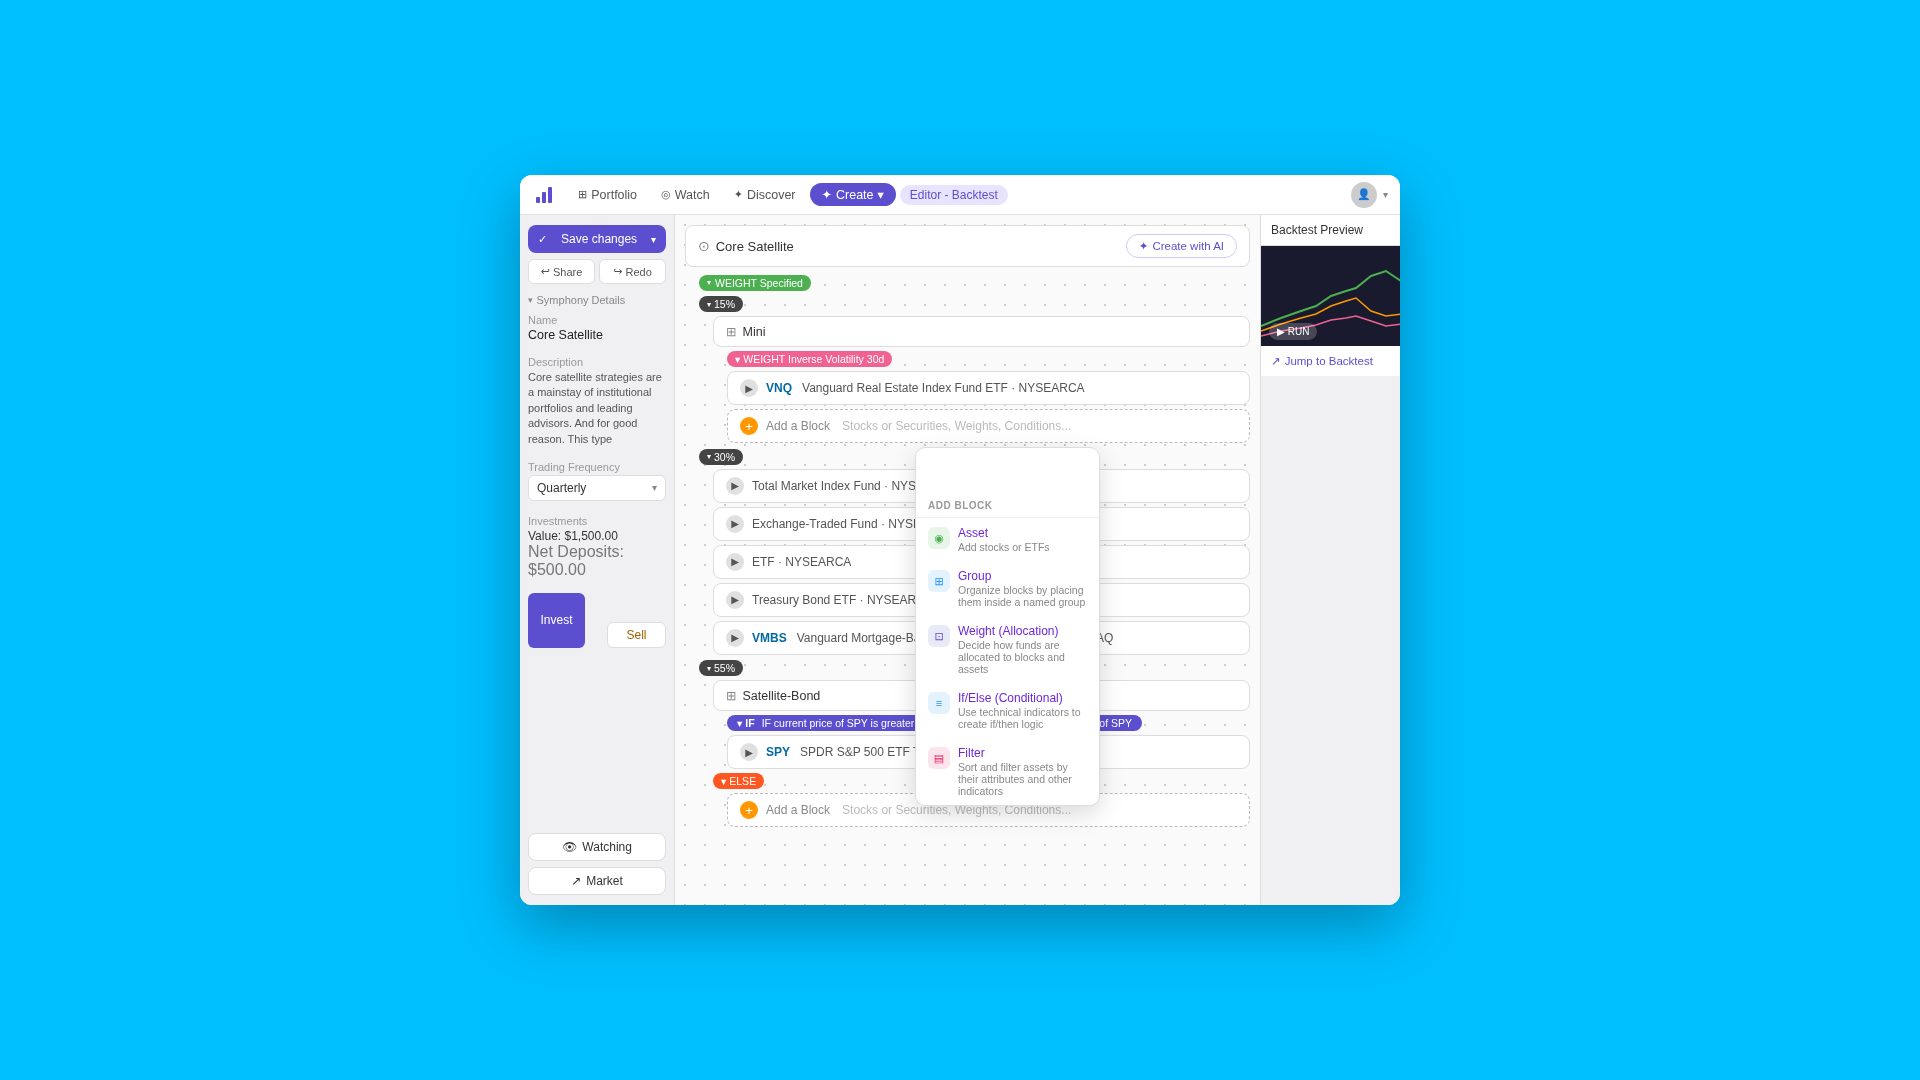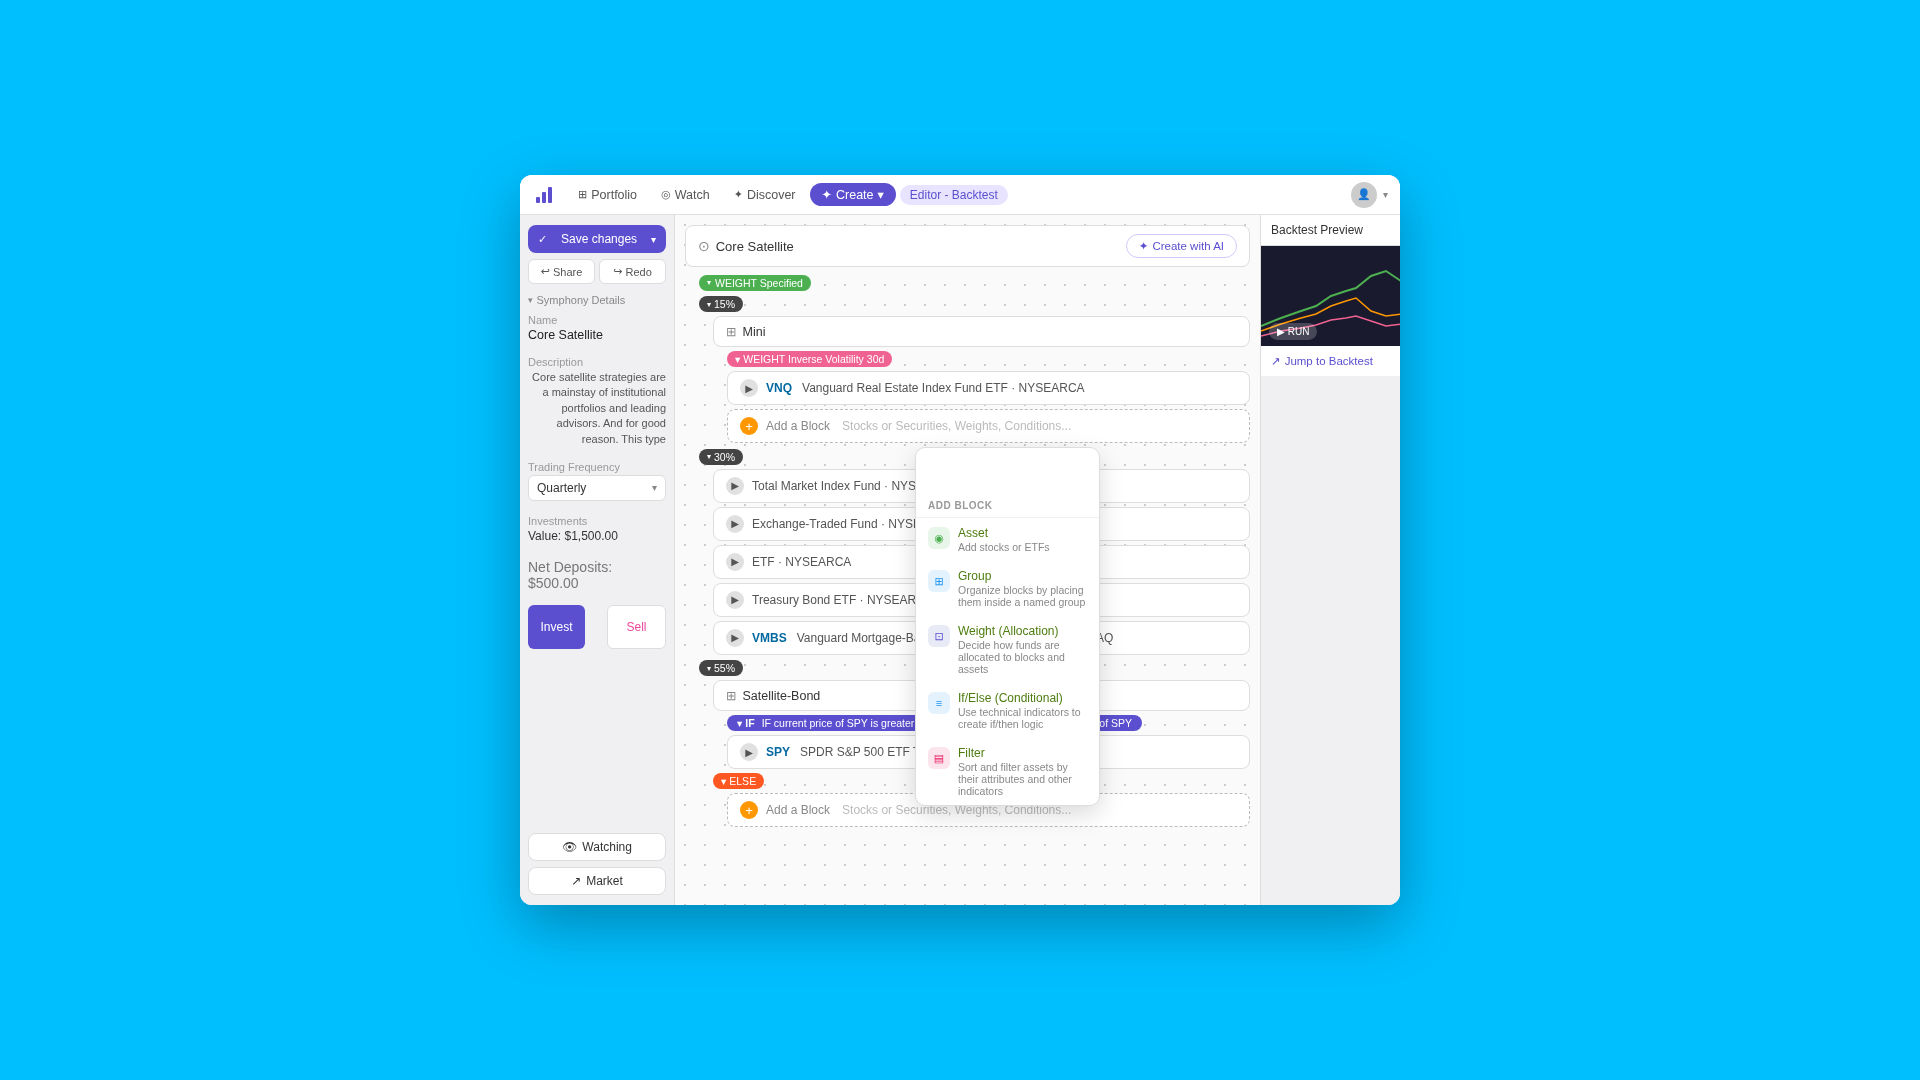--- a/index.html
+++ b/index.html
@@ -154,59 +154,59 @@
     .field-value {
       font-size: 12.5px;
       color: #222;
       font-weight: 500;
     }
     .field-group { margin-bottom: 8px; }
     .description-text {
       font-size: 11px;
       color: #555;
       line-height: 1.4;
-      text-align: right;
     }
     .trading-freq-row {
       display: flex;
       align-items: center;
       justify-content: space-between;
       background: white;
       border: 1px solid #ddd;
       border-radius: 6px;
       padding: 5px 8px;
       cursor: pointer;
     }
     .trading-freq-row span { font-size: 12px; color: #333; }
     .investments-section { margin-bottom: 8px; }
     .inv-value { font-size: 12px; color: #333; font-weight: 500; }
-    .inv-deposits { font-size: 14px; color: #777; margin-top: 16px; }
+    .inv-deposits { font-size: 16px; color: #777; }
     .invest-sell-row {
       display: flex;
       gap: 22px;
     }
     .invest-btn {
       flex: 1;
       background: #5b4fcf;
       color: white;
       border: none;
       border-radius: 6px;
       padding: 5px 0;
       font-size: 12px;
       cursor: pointer;
     }
     .sell-btn {
       flex: 1;
       background: white;
-      color: #ec4899;
+      color: #a16207;
       border: 1px solid #ddd;
       border-radius: 6px;
-      padding: 14px 0;
-      font-size: 12px;
-      cursor: pointer;
+      padding: 5px 0;
+      font-size: 12px;
+      cursor: pointer;
+      margin-top: 29px;
     }
     .bottom-actions {
       margin-top: auto;
       display: flex;
       flex-direction: column;
       gap: 6px;
     }
     .watching-btn {
       background: white;
       border: 1px solid #ddd;
@@ -426,21 +426,21 @@
       margin-top: 1px;
     }
     .icon-asset { background: #e8f5e9; color: #4caf50; }
     .icon-group { background: #e3f2fd; color: #2196f3; }
     .icon-weight { background: #e8eaf6; color: #5b4fcf; }
     .icon-ifelse { background: #e3f2fd; color: #2196f3; }
     .icon-filter { background: #fce4ec; color: #e91e63; }
     .dropdown-item-text .title {
       font-size: 12px;
       font-weight: 500;
-      color: #4d7c0f;
+      color: #6d28d9;
     }
     .dropdown-item-text .desc {
       font-size: 10.5px;
       color: #888;
       margin-top: 1px;
     }
     
     .if-badge {
       background: #5b4fcf;
       color: white;

